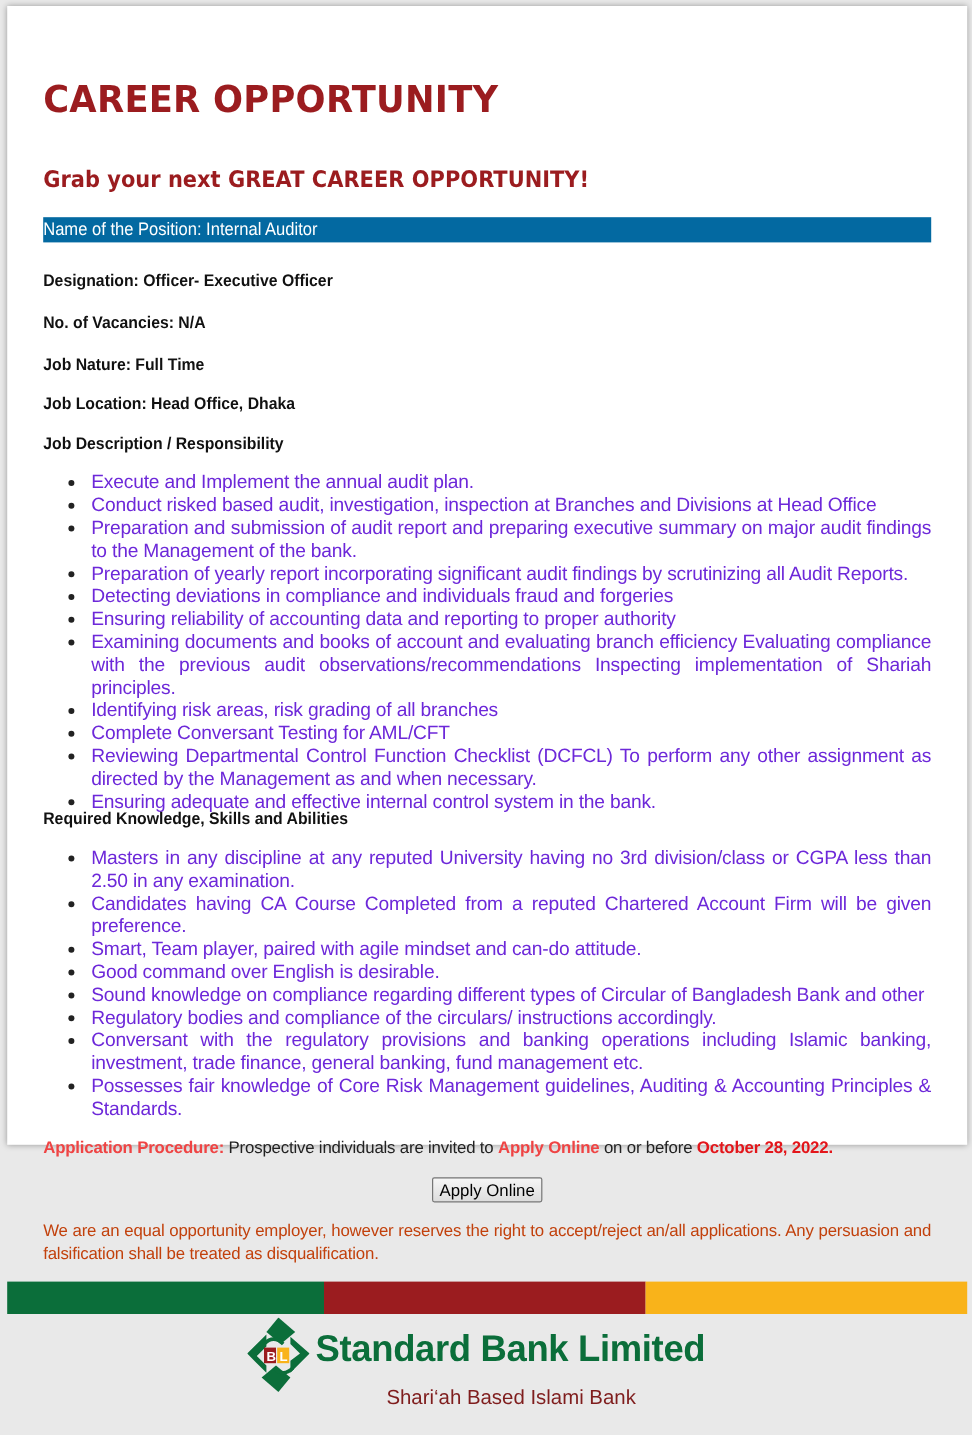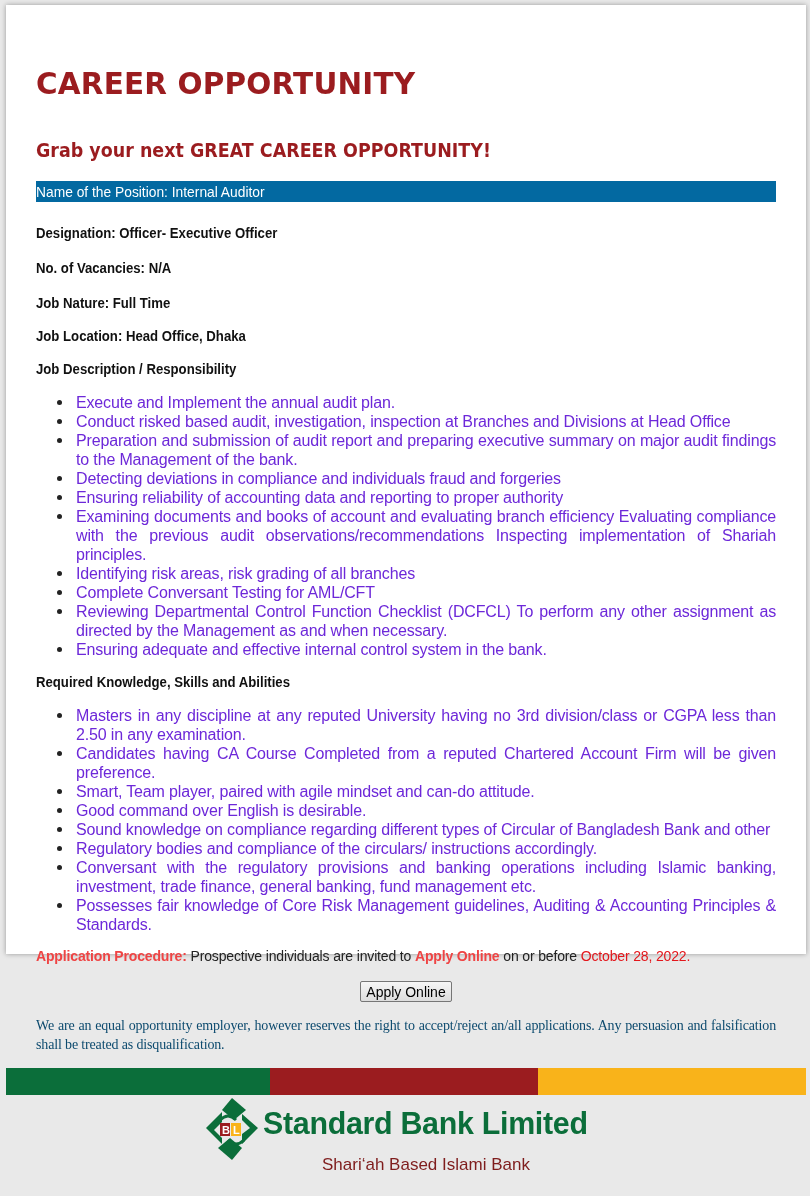--- a/index.html
+++ b/index.html
@@ -48,32 +48,32 @@
     ul.bullets li { position: relative; text-align: justify; letter-spacing: -0.15px; }
     ul.bullets li::before {
       content: ""; position: absolute; left: -19px; top: 7px;
       width: 5px; height: 5px; border-radius: 50%; background: #222;
     }
 
     .apply-proc {
       position: absolute; top: 943px; left: 0; font-size: 14px; color: #222; letter-spacing: -0.15px;
     }
     .apply-proc b { color: #ef4444; }
-    .apply-proc .deadline { color: #e3161b; font-weight: normal; }
+    .apply-proc .deadline { color: #e3161b; font-weight: bold; }
 
     .apply-btn {
       position: absolute; top: 976px; left: 324px; width: 92px; height: 21px;
       font-family: "Liberation Sans", sans-serif; font-size: 14px; color: #000;
       background: linear-gradient(#f6f6f6, #dddddd);
       border: 1px solid #767676; border-radius: 2px; cursor: pointer;
     }
 
     .disclaimer {
       position: absolute; top: 1011px; left: 0; width: 740px;
-      font-size: 14px; line-height: 19px; color: #0c4a6e; text-align: justify; letter-spacing: -0.15px; font-family: Liberation Serif, serif;
+      font-size: 14px; line-height: 19px; color: #c2410c; text-align: justify; letter-spacing: -0.15px;
     }
 
     .stripe { position: absolute; top: 1063px; height: 27px; }
     .stripe.green { left: 0; width: 264px; background: #0b6e3a; }
     .stripe.red { left: 264px; width: 268px; background: #9b1c1f; }
     .stripe.yellow { left: 532px; width: 268px; background: #f9b31a; }
 
     .logo { position: absolute; top: 1093px; left: 200px; width: 420px; height: 80px; }
     .logo-icon { position: absolute; left: 0; top: 0; width: 52px; height: 62px; }
     .logo-name {
@@ -112,20 +112,21 @@
       <span>Job Location: Head Office, Dhaka</span>
     </div>
 
     <div class="section-head" style="top:356px">
       <span>Job Description / Responsibility</span>
     </div>
     <ul class="bullets" style="top:388px">
       <li>Execute and Implement the annual audit plan.</li>
       <li>Conduct risked based audit, investigation, inspection at Branches and Divisions at Head Office</li>
       <li>Preparation and submission of audit report and preparing executive summary on major audit findings to the Management of the bank.</li>
+      <li>Preparation of yearly report incorporating significant audit findings by scrutinizing all Audit Reports.</li>
       <li>Detecting deviations in compliance and individuals fraud and forgeries</li>
       <li>Ensuring reliability of accounting data and reporting to proper authority</li>
       <li>Examining documents and books of account and evaluating branch efficiency Evaluating compliance with the previous audit observations/recommendations Inspecting implementation of Shariah principles.</li>
       <li>Identifying risk areas, risk grading of all branches</li>
       <li>Complete Conversant Testing for AML/CFT</li>
       <li>Reviewing Departmental Control Function Checklist (DCFCL) To perform any other assignment as directed by the Management as and when necessary.</li>
       <li>Ensuring adequate and effective internal control system in the bank.</li>
     </ul>
 
     <div class="section-head" style="top:669px">

